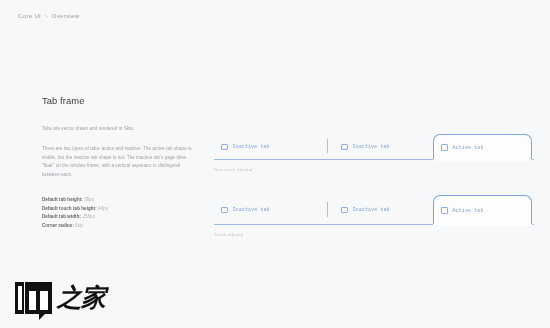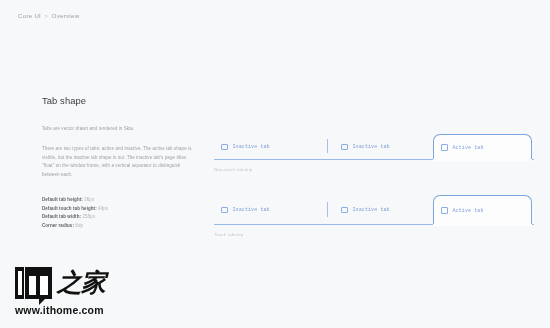--- a/index.html
+++ b/index.html
@@ -249,21 +249,21 @@
 
 <div class="breadcrumb">
   <span class="crumb">Core UI</span>
   <span class="sep">&gt;</span>
   <span class="crumb">Overview</span>
 </div>
 
 <div class="stage">
 
   <div class="left-col">
-    <h2 class="section-title">Tab shape</h2>
+    <h2 class="section-title">Tab frame</h2>
 
     <p class="body-text">Tabs are vector drawn and rendered in Skia.</p>
     <p class="body-text">There are two types of tabs: active and inactive. The active tab shape is visible, but the inactive tab shape is not. The inactive tab's page titles "float" on the window frame, with a vertical separator to distinguish between each.</p>
 
     <div class="spec-list">
       <div class="spec-row">
         <span class="k">Default tab height:</span>
         <span class="v">36px</span>
       </div>
       <div class="spec-row">
@@ -337,14 +337,13 @@
 <div class="watermark">
   <div class="wm-logo">
     <div class="wm-it">
       <div class="wm-i"></div>
       <div class="wm-t">
         <div class="wm-tail"></div>
       </div>
     </div>
     <div class="wm-cn">之家</div>
   </div>
-  <div class="wm-url">www.ithome.com</div>
 </div>
 
 </body></html>

